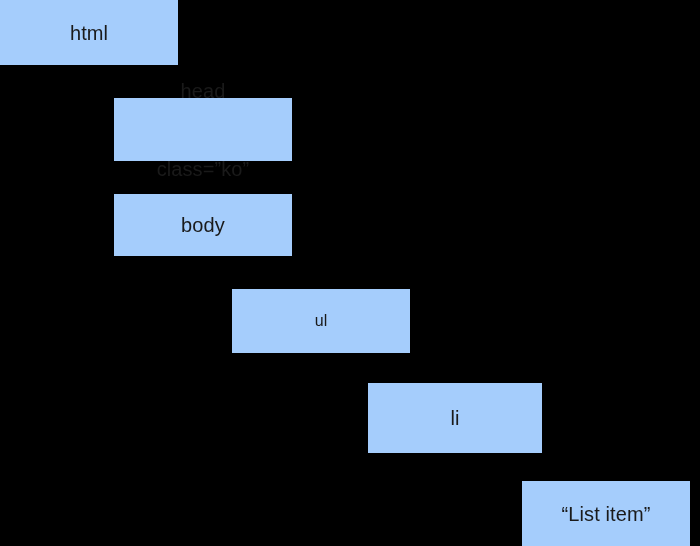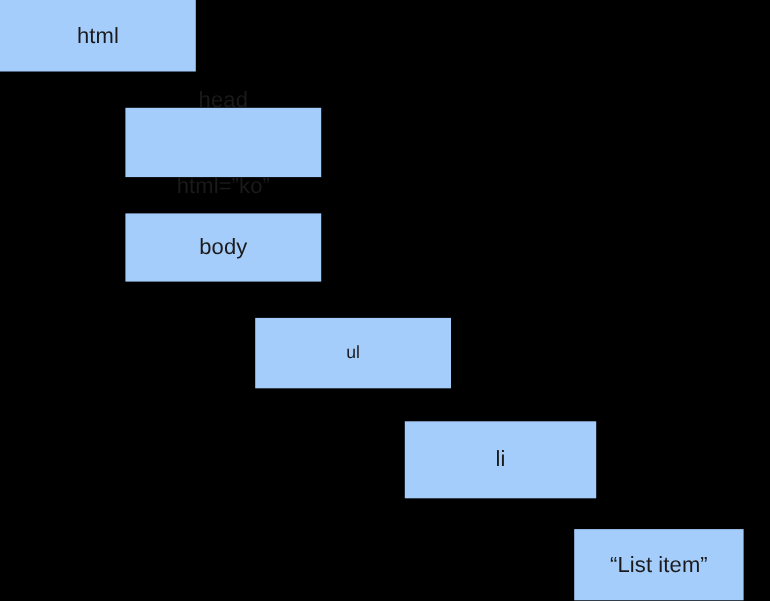--- a/index.html
+++ b/index.html
@@ -40,27 +40,27 @@
 </style>
 </head>
 <body>
 
 <div id="canvas" style="width: 700px; height: 546px; background: rgb(0, 0, 0);">
     <div class="node-box" style="left: 0px; top: 0px; width: 178px; height: 65px; background: rgb(165, 205, 252); color: rgb(26, 26, 26); font-size: 20px;">
       <span class="node-line">html</span>
     </div>
     <div class="node-box" style="left: 114px; top: 98px; width: 178px; height: 63px; background: rgb(165, 205, 252); color: rgb(26, 26, 26); font-size: 20px; gap: 48px;">
       <span class="node-line">head</span>
-      <span class="node-line">html=”ko”</span>
+      <span class="node-line">class=”ko”</span>
     </div>
     <div class="node-box" style="left: 114px; top: 194px; width: 178px; height: 62px; background: rgb(165, 205, 252); color: rgb(26, 26, 26); font-size: 20px;">
       <span class="node-line">body</span>
     </div>
     <div class="node-box" style="left: 232px; top: 289px; width: 178px; height: 64px; background: rgb(165, 205, 252); color: rgb(26, 26, 26); font-size: 16px;">
       <span class="node-line">ul</span>
     </div>
     <div class="node-box" style="left: 368px; top: 383px; width: 174px; height: 70px; background: rgb(165, 205, 252); color: rgb(26, 26, 26); font-size: 20px;">
       <span class="node-line">li</span>
     </div>
-    <div class="node-box" style="left: 522px; top: 481px; width: 154px; height: 65px; background: rgb(165, 205, 252); color: rgb(26, 26, 26); font-size: 20px;">
+    <div class="node-box" style="left: 522px; top: 481px; width: 168px; height: 65px; background: rgb(165, 205, 252); color: rgb(26, 26, 26); font-size: 20px;">
       <span class="node-line">“List item”</span>
     </div>
   </div>
 
 </body></html>

